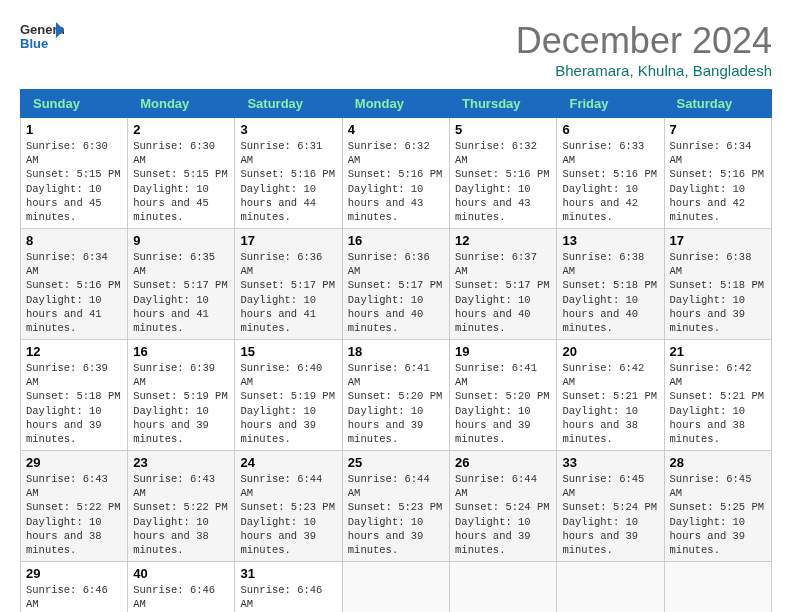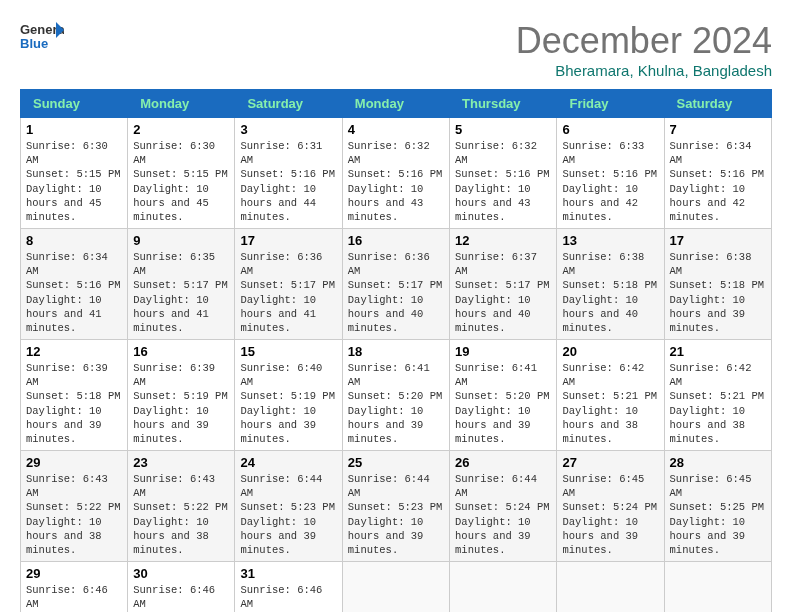--- a/index.html
+++ b/index.html
@@ -213,35 +213,35 @@
         </td>
         <td>
           <span class="day-num">25</span>
           <div class="day-info">Sunrise: 6:44 AM<br>Sunset: 5:23 PM<br>Daylight: 10 hours and 39 minutes.</div>
         </td>
         <td>
           <span class="day-num">26</span>
           <div class="day-info">Sunrise: 6:44 AM<br>Sunset: 5:24 PM<br>Daylight: 10 hours and 39 minutes.</div>
         </td>
         <td>
-          <span class="day-num">27</span>
+          <span class="day-num">33</span>
           <div class="day-info">Sunrise: 6:45 AM<br>Sunset: 5:24 PM<br>Daylight: 10 hours and 39 minutes.</div>
         </td>
         <td>
           <span class="day-num">28</span>
           <div class="day-info">Sunrise: 6:45 AM<br>Sunset: 5:25 PM<br>Daylight: 10 hours and 39 minutes.</div>
         </td>
       </tr>
       <tr>
         <td>
           <span class="day-num">29</span>
           <div class="day-info">Sunrise: 6:46 AM<br>Sunset: 5:26 PM<br>Daylight: 10 hours and 39 minutes.</div>
         </td>
         <td>
-          <span class="day-num">30</span>
+          <span class="day-num">40</span>
           <div class="day-info">Sunrise: 6:46 AM<br>Sunset: 5:26 PM<br>Daylight: 10 hours and 40 minutes.</div>
         </td>
         <td>
           <span class="day-num">31</span>
           <div class="day-info">Sunrise: 6:46 AM<br>Sunset: 5:27 PM<br>Daylight: 10 hours and 40 minutes.</div>
         </td>
         <td class="empty-cell"></td>
         <td class="empty-cell"></td>
         <td class="empty-cell"></td>
         <td class="empty-cell"></td>

